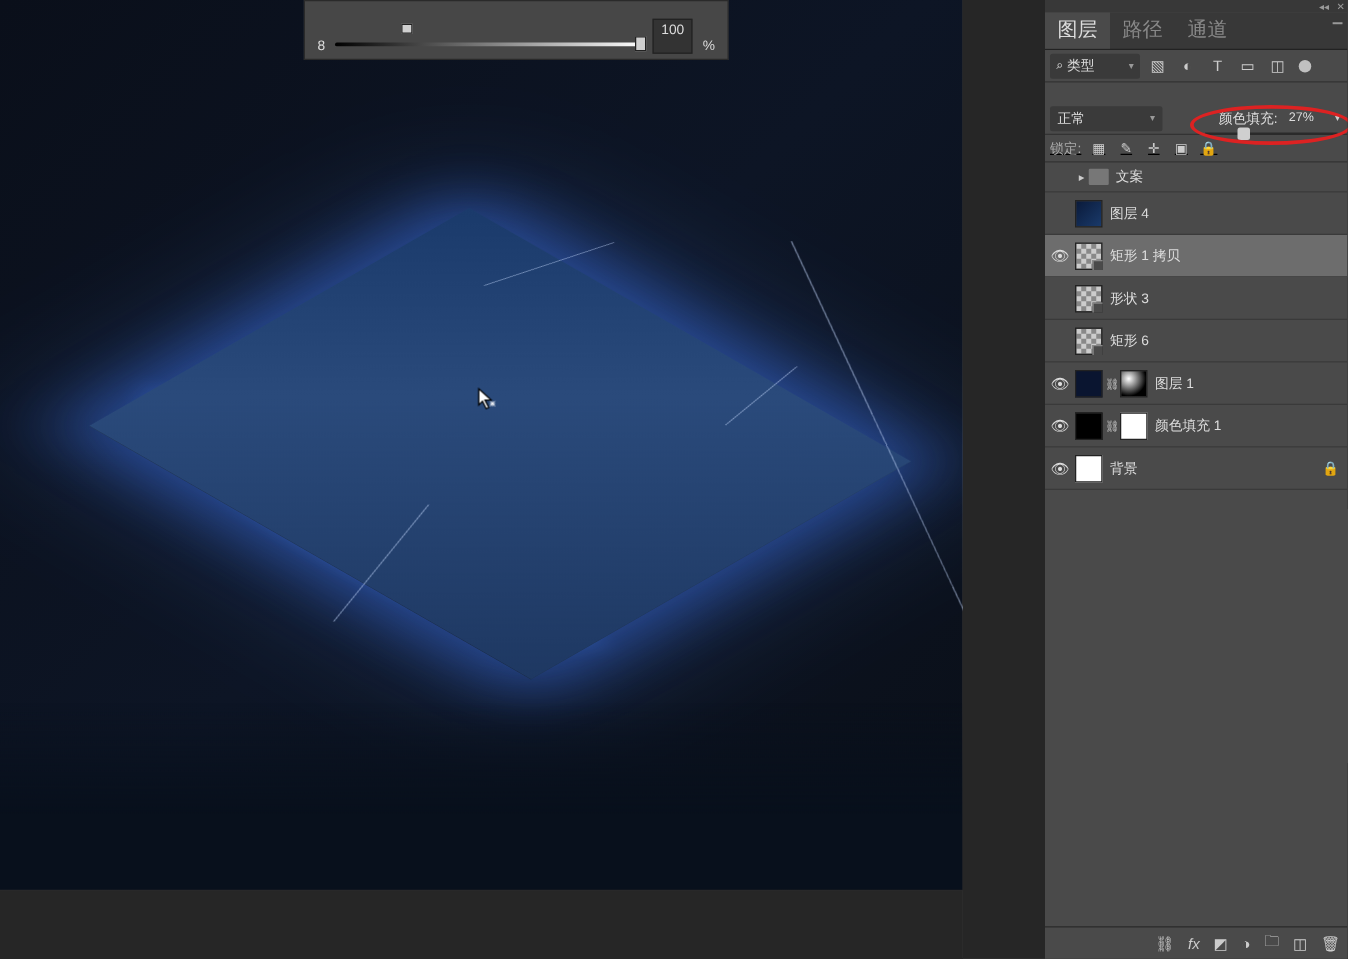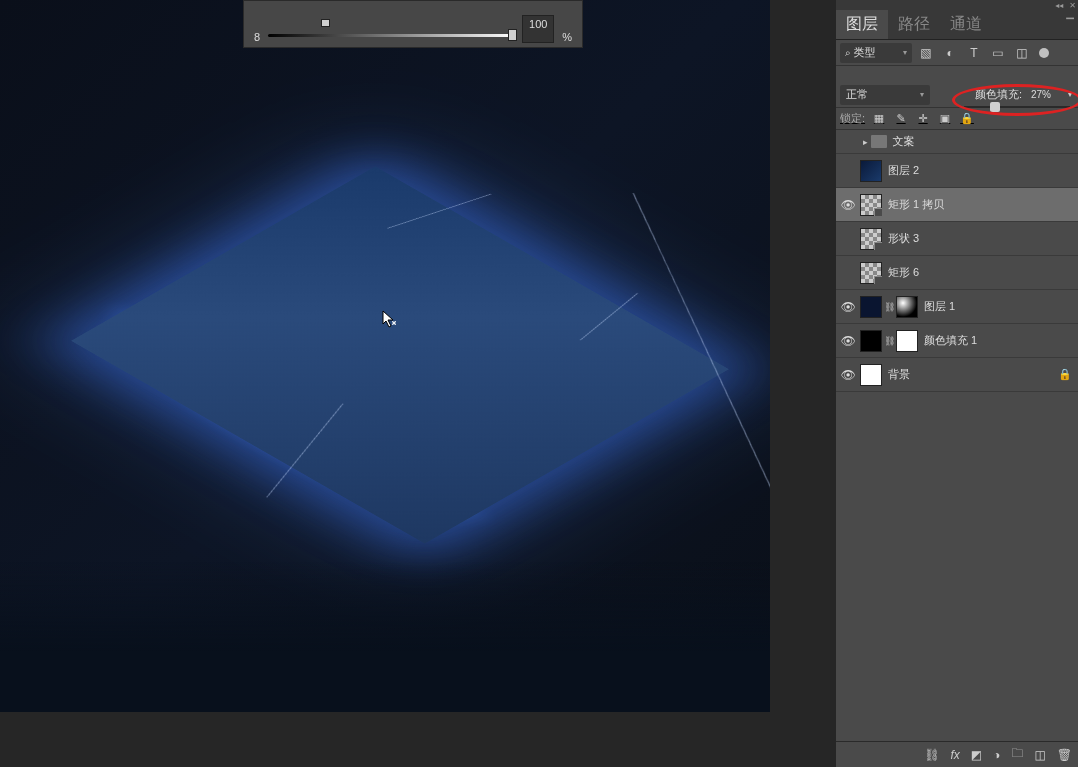--- a/index.html
+++ b/index.html
@@ -176,21 +176,21 @@
       <span class="arrow">▸</span>
       <div class="folder"></div>
       <span class="lname">文案</span>
     </div>
 
     <div class="layer">
       <div class="vis off">👁</div>
       <div class="thumb-wrap">
           <div class="thumb dark-blue"></div>
         </div>
-      <span class="lname">图层 2</span>
+      <span class="lname">图层 4</span>
     </div>
 
     <div class="layer sel">
       <div class="vis">👁</div>
       <div class="thumb-wrap">
           <div class="thumb checker">
             <div class="corner"></div>
           </div>
         </div>
       <span class="lname">矩形 1 拷贝</span>

